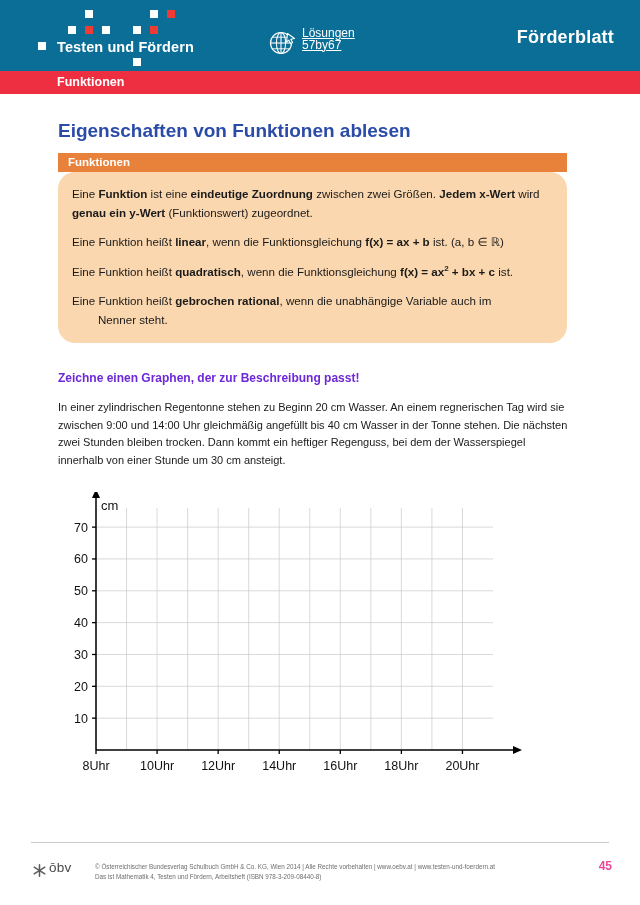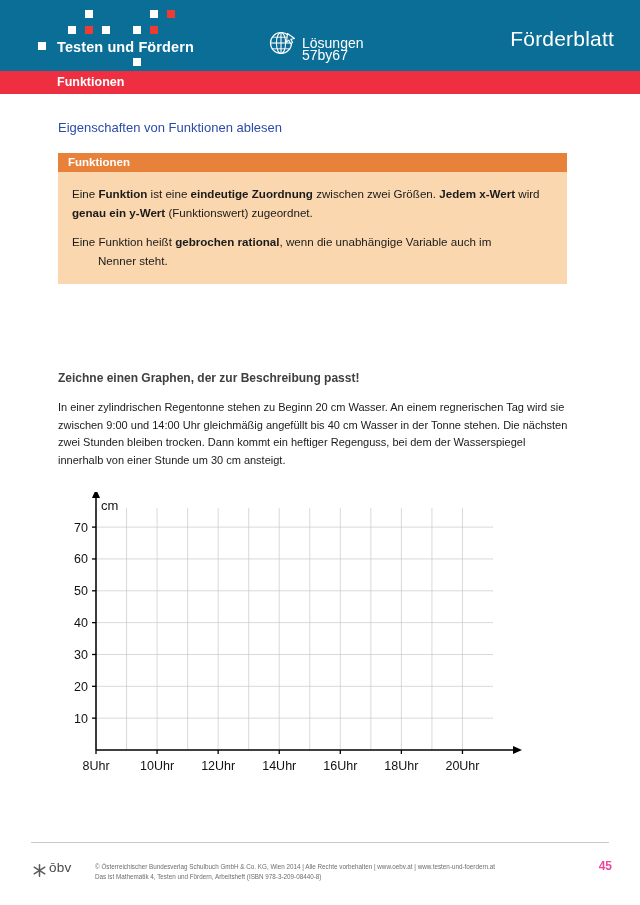--- a/index.html
+++ b/index.html
@@ -47,33 +47,34 @@
     position: absolute;
     left: 268px; top: 28px;
     width: 130px; height: 32px;
   }
   .globe-icon {
     position: absolute;
     left: 0; top: 0;
   }
   .globe-text {
     position: absolute;
-    left: 34px; top: 10px;
-    color: #ffffff;
-    font-size: 14px;
+    left: 34px; top: 0px;
+    color: #ffffff;
+    font-size: 12px;
     line-height: 11.5px;
     white-space: nowrap;
+    text-decoration: underline;
   }
 
   .header-title {
     position: absolute;
     right: 26px; top: 27px;
     color: #ffffff;
-    font-size: 21px;
-    font-weight: normal;
+    font-size: 18px;
+    font-weight: bold;
     letter-spacing: 0.2px;
   }
 
   
   .redbar {
     position: absolute;
     left: 0; top: 71px;
     width: 640px; height: 23px;
     background: #ed2f41;
   }
@@ -83,22 +84,22 @@
     color: #ffffff;
     font-size: 12.5px;
     font-weight: bold;
   }
 
   
   .page-heading {
     position: absolute;
     left: 58px; top: 120px;
     color: #2b4ba8;
-    font-size: 13px;
-    font-weight: normal;
+    font-size: 19px;
+    font-weight: bold;
   }
 
   .infobox {
     position: absolute;
     left: 58px; top: 153px;
     width: 509px;
   }
   .infobox-head {
     background: #e8813a;
     height: 19px;
@@ -108,30 +109,31 @@
     font-size: 11.5px;
     font-weight: bold;
     box-sizing: border-box;
   }
   .infobox-body {
     background: #fad7ae;
     padding: 13px 14px 14px 14px;
     color: #1a1a1a;
     font-size: 11.6px;
     line-height: 18.5px;
+    border-radius: 17px;
   }
   .infobox-body p { margin: 0 0 11px 0; }
   .infobox-body p:last-child { margin-bottom: 0; }
   .indent { padding-left: 26px; display: block; }
   sup { font-size: 8px; vertical-align: super; line-height: 0; }
 
   .task-title {
     position: absolute;
     left: 58px; top: 371px;
-    color: #404040;
+    color: #6d28d9;
     font-size: 12px;
     font-weight: bold;
   }
   .task-text {
     position: absolute;
     left: 58px; top: 399px;
     width: 513px;
     color: #1a1a1a;
     font-size: 11px;
     line-height: 17.5px;
@@ -226,21 +228,22 @@
 <div class="redbar">
   <div class="redbar-label">Funktionen</div>
 </div>
 
 <div class="page-heading">Eigenschaften von Funktionen ablesen</div>
 
 <div class="infobox">
   <div class="infobox-head">Funktionen</div>
   <div class="infobox-body">
     <p id="def-par"><span>Eine </span><b>Funktion</b><span> ist eine </span><b>eindeutige Zuordnung</b><span> zwischen zwei Größen. </span><b>Jedem x-Wert</b><span> wird </span><b>genau ein y-Wert</b><span> (Funktionswert) zugeordnet.</span></p>
-    <p id="quad-par"></p>
+    <p id="lin-par">Eine Funktion heißt <b>linear</b>, wenn die Funktionsgleichung <b>f(x) = ax + b</b> ist. (a, b ∈ ℝ)</p>
+    <p id="quad-par"><span>Eine Funktion heißt <b>quadratisch</b>, wenn die Funktionsgleichung <b>f(x) = ax<sup>2</sup> + bx + c</b> ist.</span></p>
     <p id="rat-par">Eine Funktion heißt <b>gebrochen rational</b>, wenn die unabhängige Variable auch im<span class="indent">Nenner steht.</span></p>
   </div>
 </div>
 
 <div class="task-title">Zeichne einen Graphen, der zur Beschreibung passt!</div>
 <div class="task-text">In einer zylindrischen Regentonne stehen zu Beginn 20 cm Wasser. An einem regnerischen Tag wird sie zwischen 9:00 und 14:00 Uhr gleichmäßig angefüllt bis 40 cm Wasser in der Tonne stehen. Die nächsten zwei Stunden bleiben trocken. Dann kommt ein heftiger Regenguss, bei dem der Wasserspiegel innerhalb von einer Stunde um 30 cm ansteigt.</div>
 
 <div class="chart">
   <svg id="grid-svg" width="470" height="290" viewBox="0 0 470 290">
       <line x1="38" y1="16" x2="38" y2="258" stroke="#c8c8c8" stroke-width="0.7"></line>

